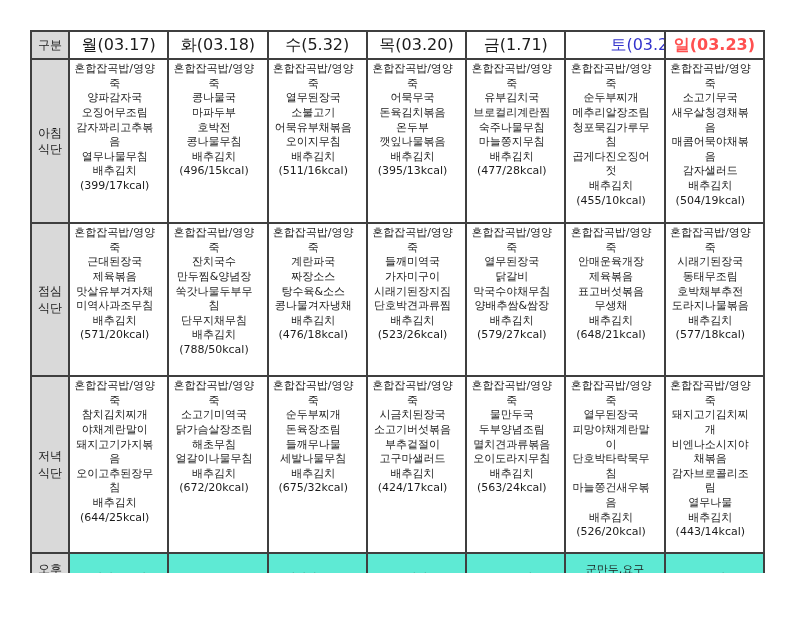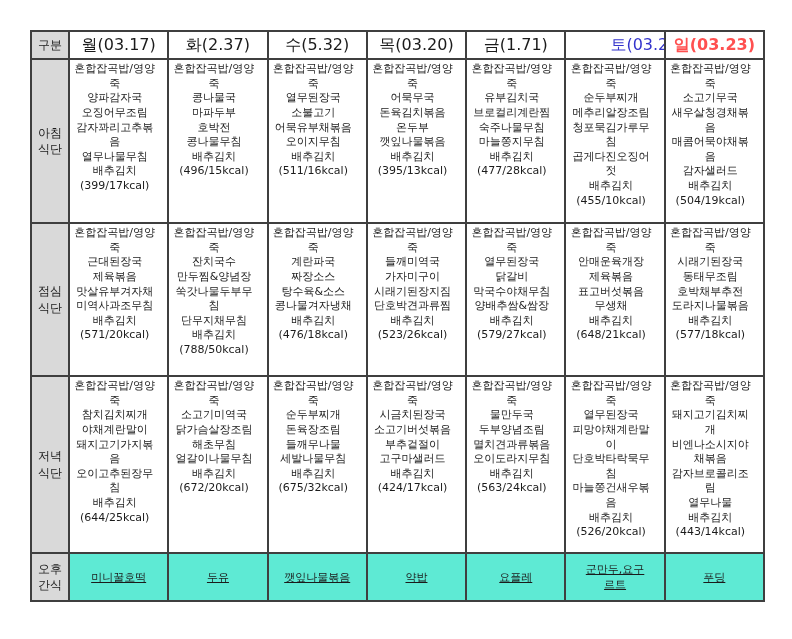--- a/index.html
+++ b/index.html
@@ -4,21 +4,21 @@
 <style>
   html, body {
     margin: 0;
     padding: 0;
     background: #ffffff;
     font-family: "DejaVu Sans", "Liberation Sans", sans-serif;
   }
   .page {
     position: relative;
     width: 792px;
-    height: 639px;
+    height: 573px;
     background: #ffffff;
     overflow: hidden;
   }
   table.menu {
     position: absolute;
     left: 30px;
     top: 30px;
     width: 735px;
     border-collapse: collapse;
     table-layout: fixed;
@@ -84,21 +84,21 @@
         <col>
         <col>
         <col>
         <col>
         <col>
     </colgroup>
     <thead>
       <tr class="header-row">
         <th class="corner">구분</th>
         <th>월(03.17)</th>
-        <th>화(2.37)</th>
+        <th>화(03.18)</th>
         <th>수(5.32)</th>
         <th>목(03.20)</th>
         <th>금(1.71)</th>
         <th class="sat">토(03.22)</th>
         <th class="sun">일(03.23)</th>
       </tr>
     </thead>
     <tbody>
       <tr class="row-breakfast">
         <th class="rowlabel">아침

